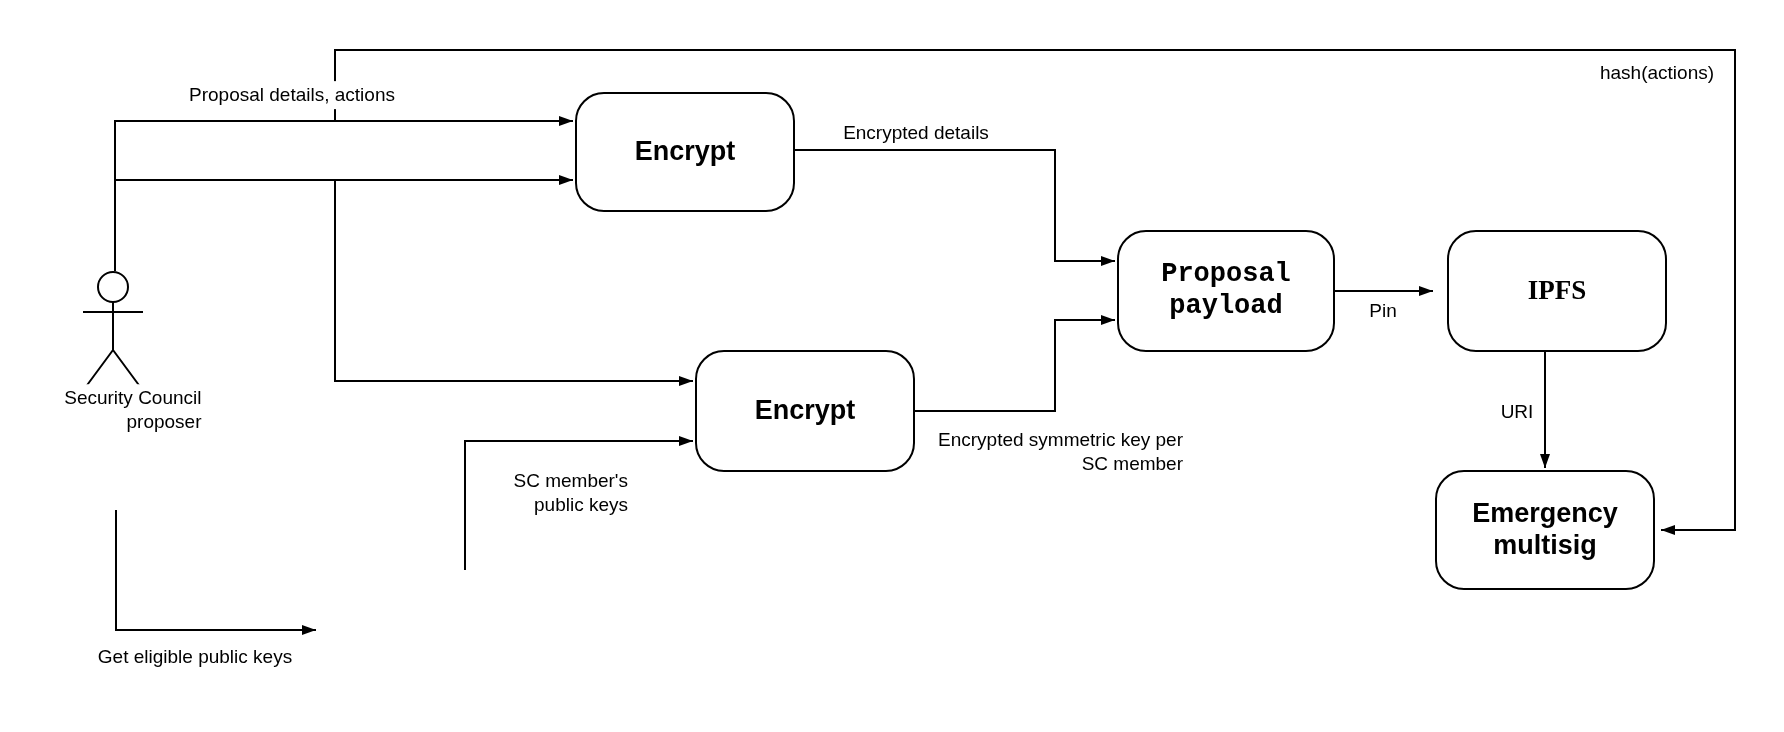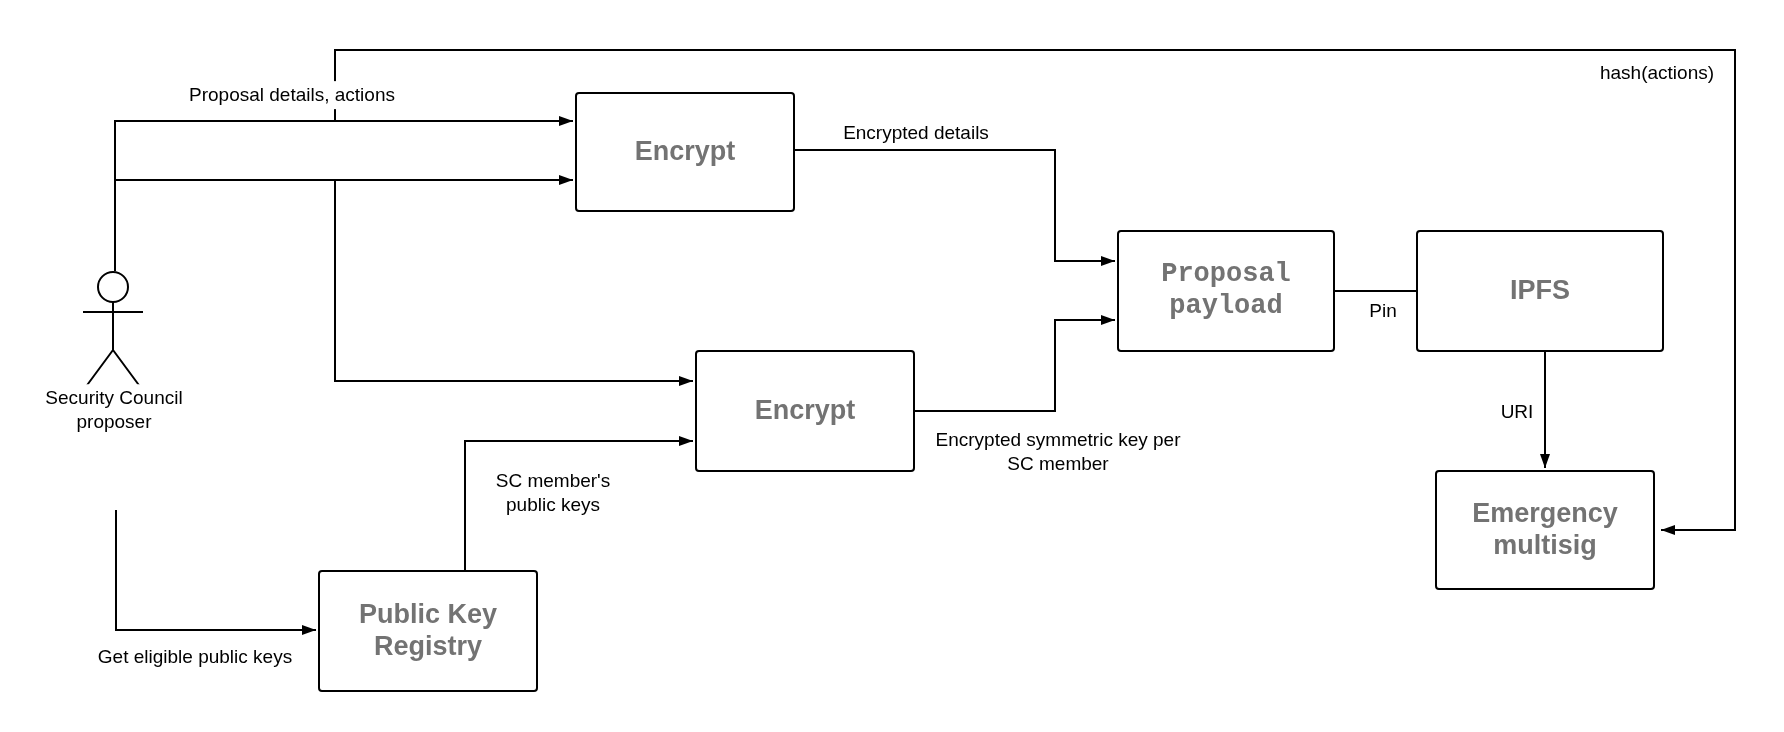--- a/index.html
+++ b/index.html
@@ -10,51 +10,51 @@
     height: 732px;
     background: #ffffff;
     overflow: hidden;
   }
   svg.wires { position: absolute; left: 0; top: 0; }
 
   .node {
     position: absolute;
     box-sizing: border-box;
     border: 2px solid #000000;
-    border-radius: 4px;
+    border-radius: 29px;
     background: #ffffff;
     display: flex;
     align-items: center;
     justify-content: center;
     text-align: center;
     font-weight: bold;
     font-size: 27px;
     line-height: 1.18;
-    color: #737373;
+    color: #000000;
   }
   .node .lbl { display: inline-block; }
 
   #n-encrypt-top    { left: 575px;  top: 92px;  width: 220px; height: 120px; }
   #n-encrypt-bottom { left: 695px;  top: 350px; width: 220px; height: 122px; }
   #n-proposal       { left: 1117px; top: 230px; width: 218px; height: 122px; }
   #n-proposal .lbl  { width: 160px; font-family: Liberation Mono, monospace; }
-  #n-ipfs           { left: 1416px; top: 230px; width: 248px; height: 122px; }
+  #n-ipfs           { left: 1447px; top: 230px; width: 220px; height: 122px; font-family: Liberation Serif, serif; }
   #n-emergency      { left: 1435px; top: 470px; width: 220px; height: 120px; text-align: center; }
   #n-emergency .lbl { width: 190px; }
   #n-pkr            { left: 318px;  top: 570px; width: 220px; height: 122px; }
   #n-pkr .lbl       { width: 190px; }
 
   .elabel {
     position: absolute;
     transform: translate(-50%, -50%);
     background: #ffffff;
     color: #000000;
     font-size: 19px;
     line-height: 1.25;
-    text-align: center;
+    text-align: right;
     padding: 2px 4px;
     white-space: nowrap;
   }
   .elabel.wrap { white-space: normal; }
 
   #l-proposal-details { left: 292px;  top: 95px;  }
   #l-generate-key     { left: 325px;  top: 206px; }
   #l-encrypted-details{ left: 916px;  top: 133px; }
   #l-sc-keys          { left: 553px;  top: 493px; width: 150px; }
   #l-enc-sym          { left: 1058px; top: 452px; width: 250px; }
@@ -120,23 +120,20 @@
   </div>
 
   <div class="node" id="n-ipfs">
     <span class="lbl">IPFS</span>
   </div>
 
   <div class="node" id="n-emergency">
     <span class="lbl">Emergency multisig</span>
   </div>
 
-  <div class="node" id="n-pkr">
-    <span class="lbl">Public Key Registry</span>
-  </div>
 
   <div class="elabel" id="l-proposal-details">Proposal details, actions</div>
 
 
   <div class="elabel" id="l-encrypted-details">Encrypted details</div>
 
   <div class="elabel wrap" id="l-enc-sym">Encrypted symmetric key per SC member</div>
 
   <div class="elabel wrap" id="l-sc-keys">SC member's public keys</div>
 

